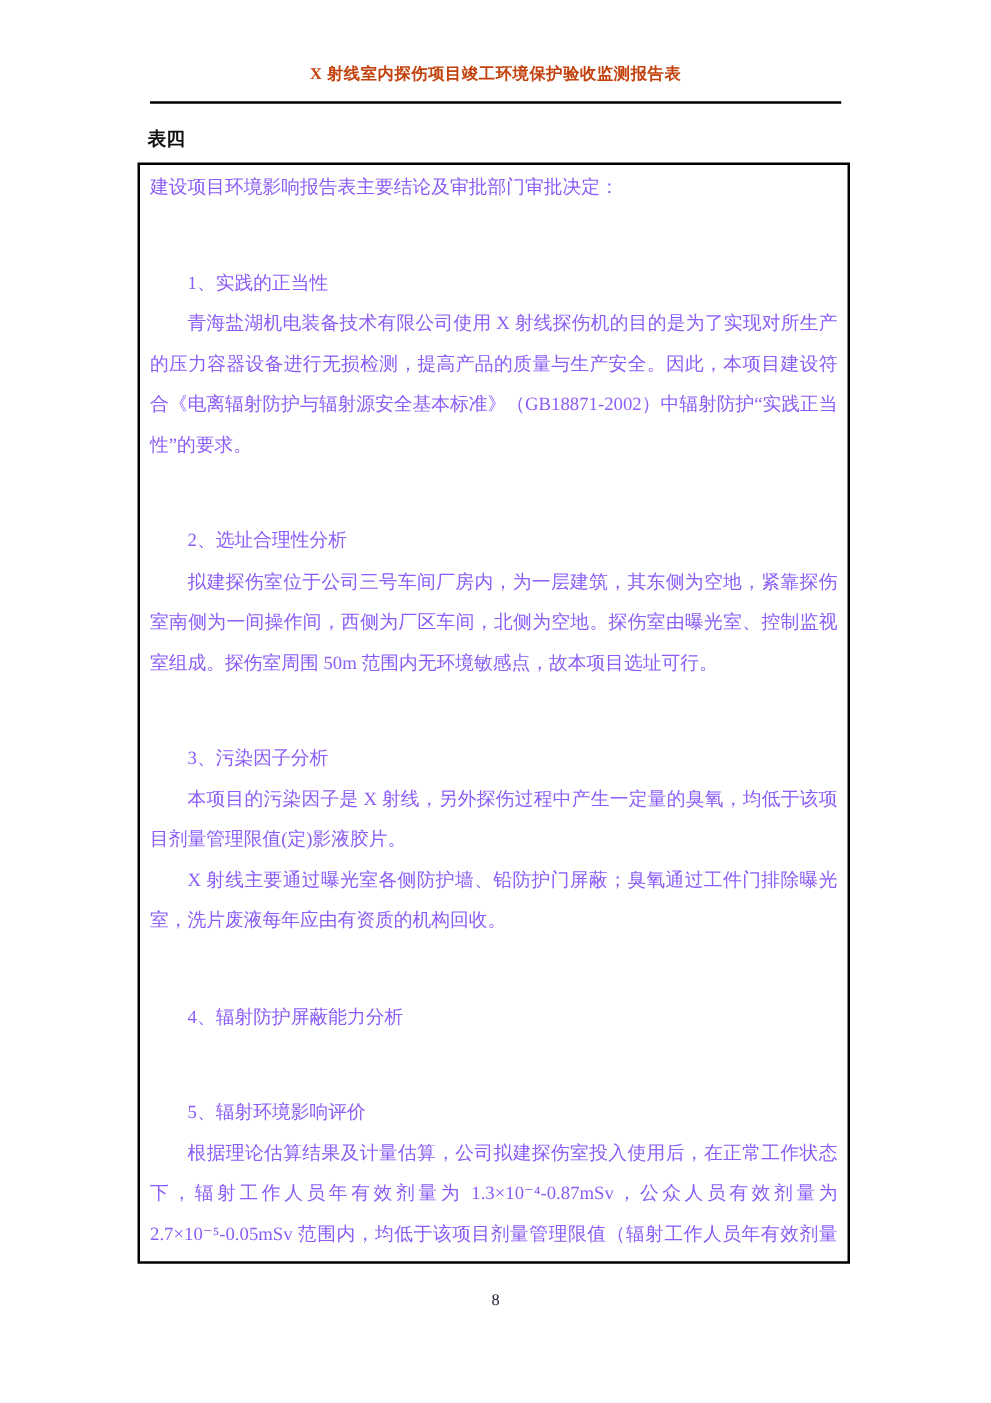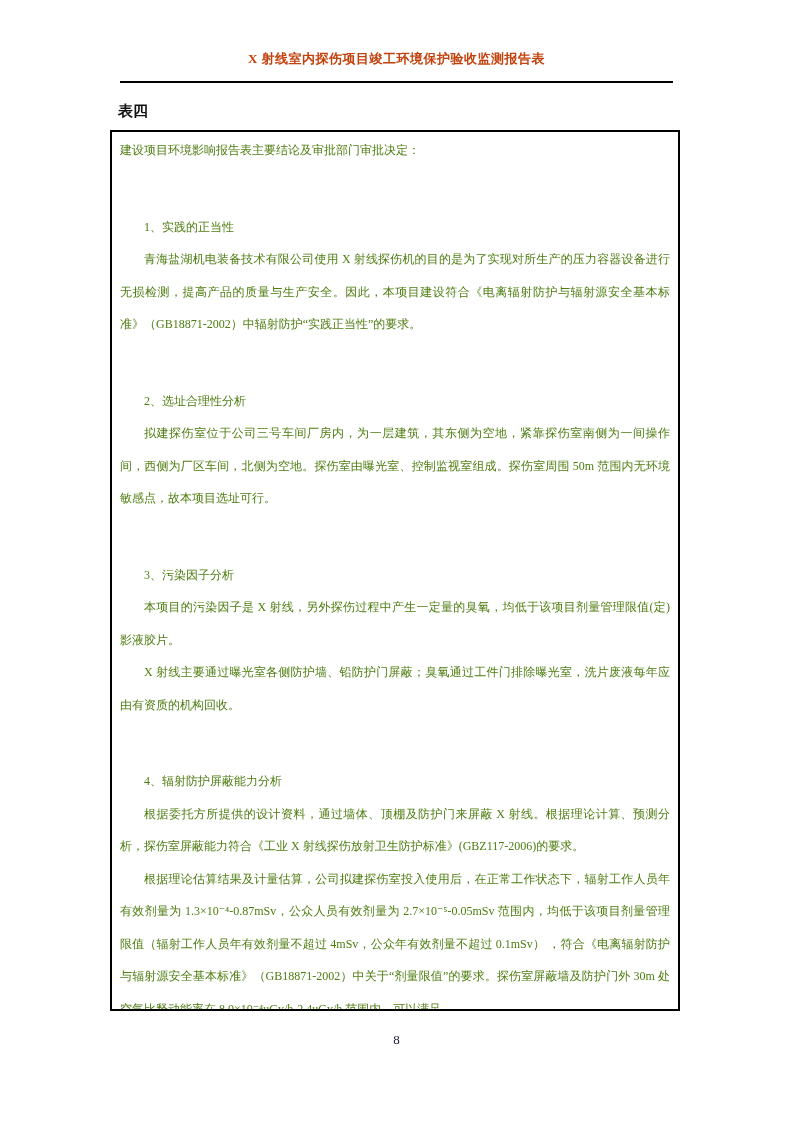--- a/index.html
+++ b/index.html
@@ -36,23 +36,23 @@
   }
   .content-box {
     position: absolute;
     top: 130px; left: 110px;
     width: 570px; height: 881px;
     border: 2px solid #000000;
     padding: 2px 8px 0 8px;
     overflow: hidden;
   }
   .content-box p {
-    font-size: 12px;
+    font-size: 15px;
     line-height: 32.5px;
-    color: #4d7c0f;
+    color: #8b5cf6;
     text-align: justify;
   }
   .intro { text-indent: 0; }
   .section-title { font-weight: bold; text-indent: 0; }
   .sub { text-indent: 2em; text-align: left; margin-top: 44px; }
   .para { text-indent: 2em; }
   .page-number {
     position: absolute;
     top: 1032px; left: 0; width: 100%;
     text-align: center;
@@ -78,20 +78,20 @@
     <p class="para">青海盐湖机电装备技术有限公司使用 X 射线探伤机的目的是为了实现对所生产的压力容器设备进行无损检测，提高产品的质量与生产安全。因此，本项目建设符合《电离辐射防护与辐射源安全基本标准》（GB18871-2002）中辐射防护“实践正当性”的要求。</p>
 
     <p class="sub">2、选址合理性分析</p>
     <p class="para">拟建探伤室位于公司三号车间厂房内，为一层建筑，其东侧为空地，紧靠探伤室南侧为一间操作间，西侧为厂区车间，北侧为空地。探伤室由曝光室、控制监视室组成。探伤室周围 50m 范围内无环境敏感点，故本项目选址可行。</p>
 
     <p class="sub">3、污染因子分析</p>
     <p class="para">本项目的污染因子是 X 射线，另外探伤过程中产生一定量的臭氧，均低于该项目剂量管理限值(定)影液胶片。</p>
     <p class="para">X 射线主要通过曝光室各侧防护墙、铅防护门屏蔽；臭氧通过工件门排除曝光室，洗片废液每年应由有资质的机构回收。</p>
 
     <p class="sub">4、辐射防护屏蔽能力分析</p>
-    <p class="para">根据委托方所提供的设计资料，通过墙体、顶棚及防护门来屏蔽 X 射线。根据理论计算、预测分析，探伤室屏蔽能力符合《工业 X 射线探伤放射卫生防护标准》(GBZ117-2006)的要求。</p>
 
+    <p class="sub">5、辐射环境影响评价</p>
     <p class="para">根据理论估算结果及计量估算，公司拟建探伤室投入使用后，在正常工作状态下，辐射工作人员年有效剂量为 1.3×10⁻⁴-0.87mSv，公众人员有效剂量为 2.7×10⁻⁵-0.05mSv 范围内，均低于该项目剂量管理限值（辐射工作人员年有效剂量不超过 4mSv，公众年有效剂量不超过 0.1mSv） ，符合《电离辐射防护与辐射源安全基本标准》（GB18871-2002）中关于“剂量限值”的要求。探伤室屏蔽墙及防护门外 30m 处空气比释动能率在 8.0×10⁻⁴uGy/h-2.4uGy/h 范围内，可以满足</p>
   </div>
 
   <div class="page-number">8</div>
 
 </div>
 
 </body></html>

